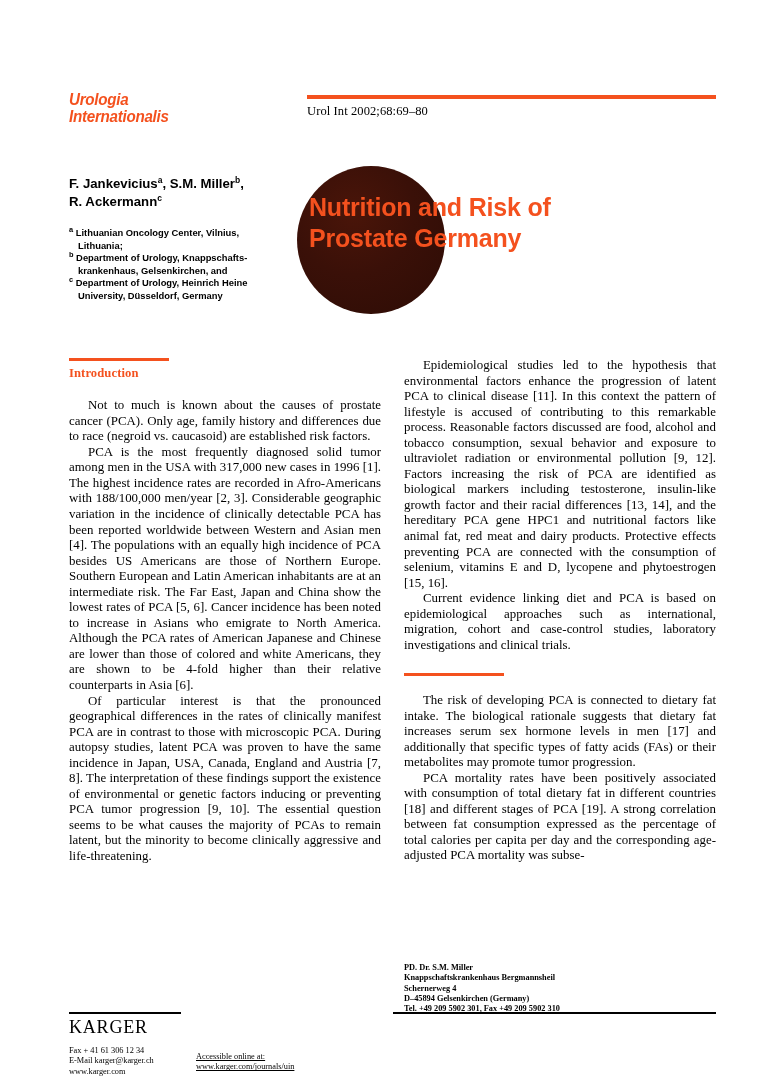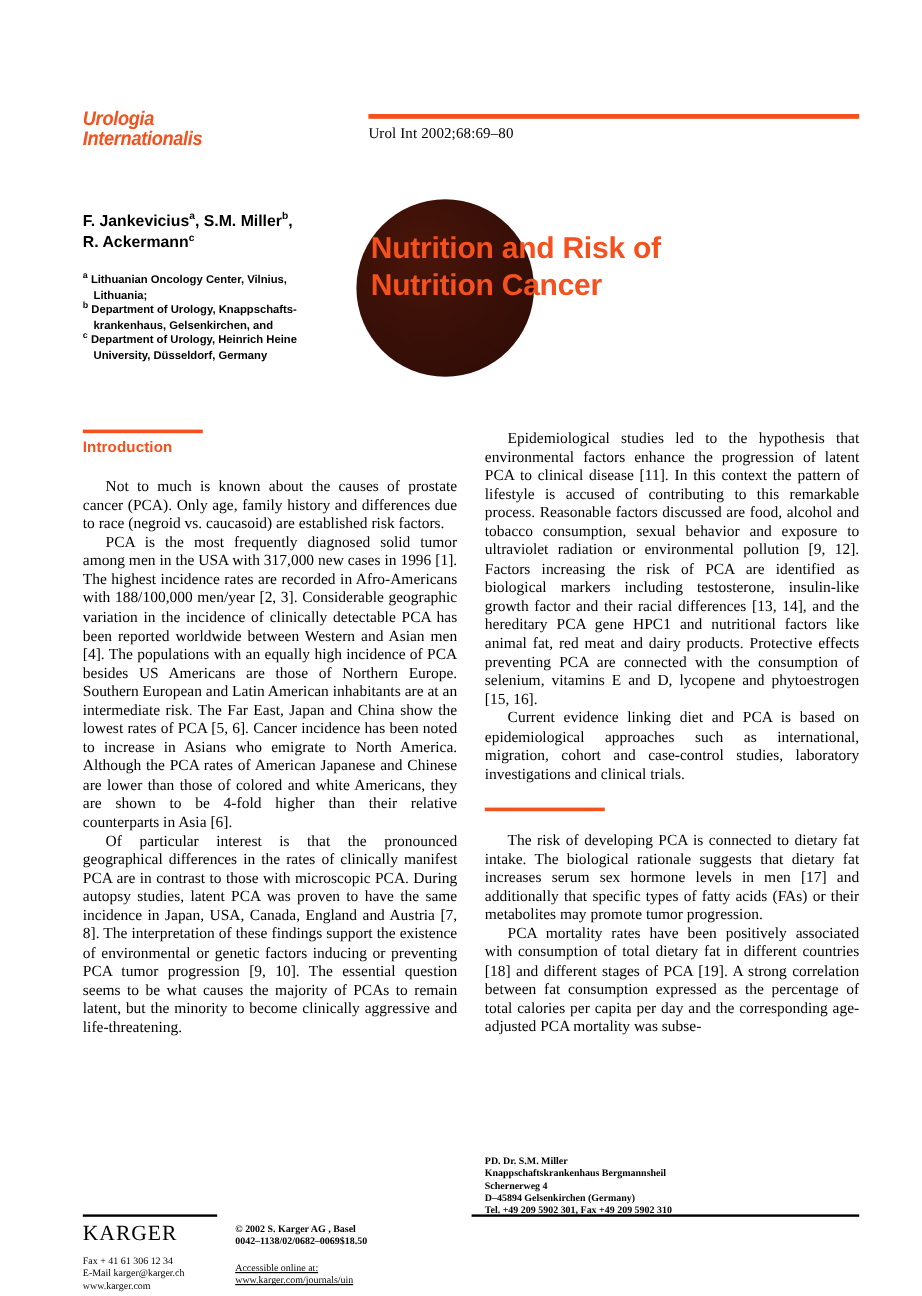--- a/index.html
+++ b/index.html
@@ -141,21 +141,21 @@
     margin-bottom: 17px;
   }
   .section-head .rule {
     width: 100px;
     height: 2.6px;
     background: #F4511E;
     margin-bottom: 5px;
   }
   .section-head .label {
     color: #F4511E;
-    font-family: Liberation Sans, sans-serif;
+    font-family: Liberation Serif, serif;
     font-weight: bold;
     font-size: 12.6px;
     letter-spacing: 0.1px;
   }
   .section-head.spaced { margin-top: 20px; }
 
   .col p {
     margin: 0;
     text-indent: 19px;
   }
@@ -242,21 +242,21 @@
 
   <div class="journal-logo">Urologia
 Internationalis</div>
 
   <div class="header-rule"></div>
 
   <div class="journal-citation">Urol Int 2002;68:69–80</div>
 
   <div class="title-circle"></div>
   <h1 class="article-title">Nutrition and Risk of
-Nutrition Cancer</h1>
+Prostate Germany</h1>
 
   <div class="authors" id="authors-el">F. Jankevicius<sup>a</sup>, S.M. Miller<sup>b</sup>,<br>R. Ackermann<sup>c</sup></div>
 
   <div class="affiliations" id="affiliations-el">
       <div class="aff-item"><sup>a</sup> Lithuanian Oncology Center, Vilnius, Lithuania;</div>
       <div class="aff-item"><sup>b</sup> Department of Urology, Knappschafts-krankenhaus, Gelsenkirchen, and</div>
       <div class="aff-item"><sup>c</sup> Department of Urology, Heinrich Heine University, Düsseldorf, Germany</div>
     </div>
 
   <div class="col col-left">
@@ -282,22 +282,20 @@
 
   <div class="footer-rule-left"></div>
   <div class="footer-rule-right"></div>
 
   <div class="karger-logo">KARGER</div>
 
   <div class="karger-contact">Fax + 41 61 306 12 34
 E-Mail karger@karger.ch
 www.karger.com</div>
 
-  <div class="copyright-block">© 2002 S. Karger AG , Basel
-0042–1138/02/0682–0069$18.50</div>
 
   <div class="online-block">Accessible online at:
 www.karger.com/journals/uin</div>
 
   <div class="correspondence">PD. Dr. S.M. Miller
 Knappschaftskrankenhaus Bergmannsheil
 Schernerweg 4
 D–45894 Gelsenkirchen (Germany)
 Tel. +49 209 5902 301, Fax +49 209 5902 310</div>
 

